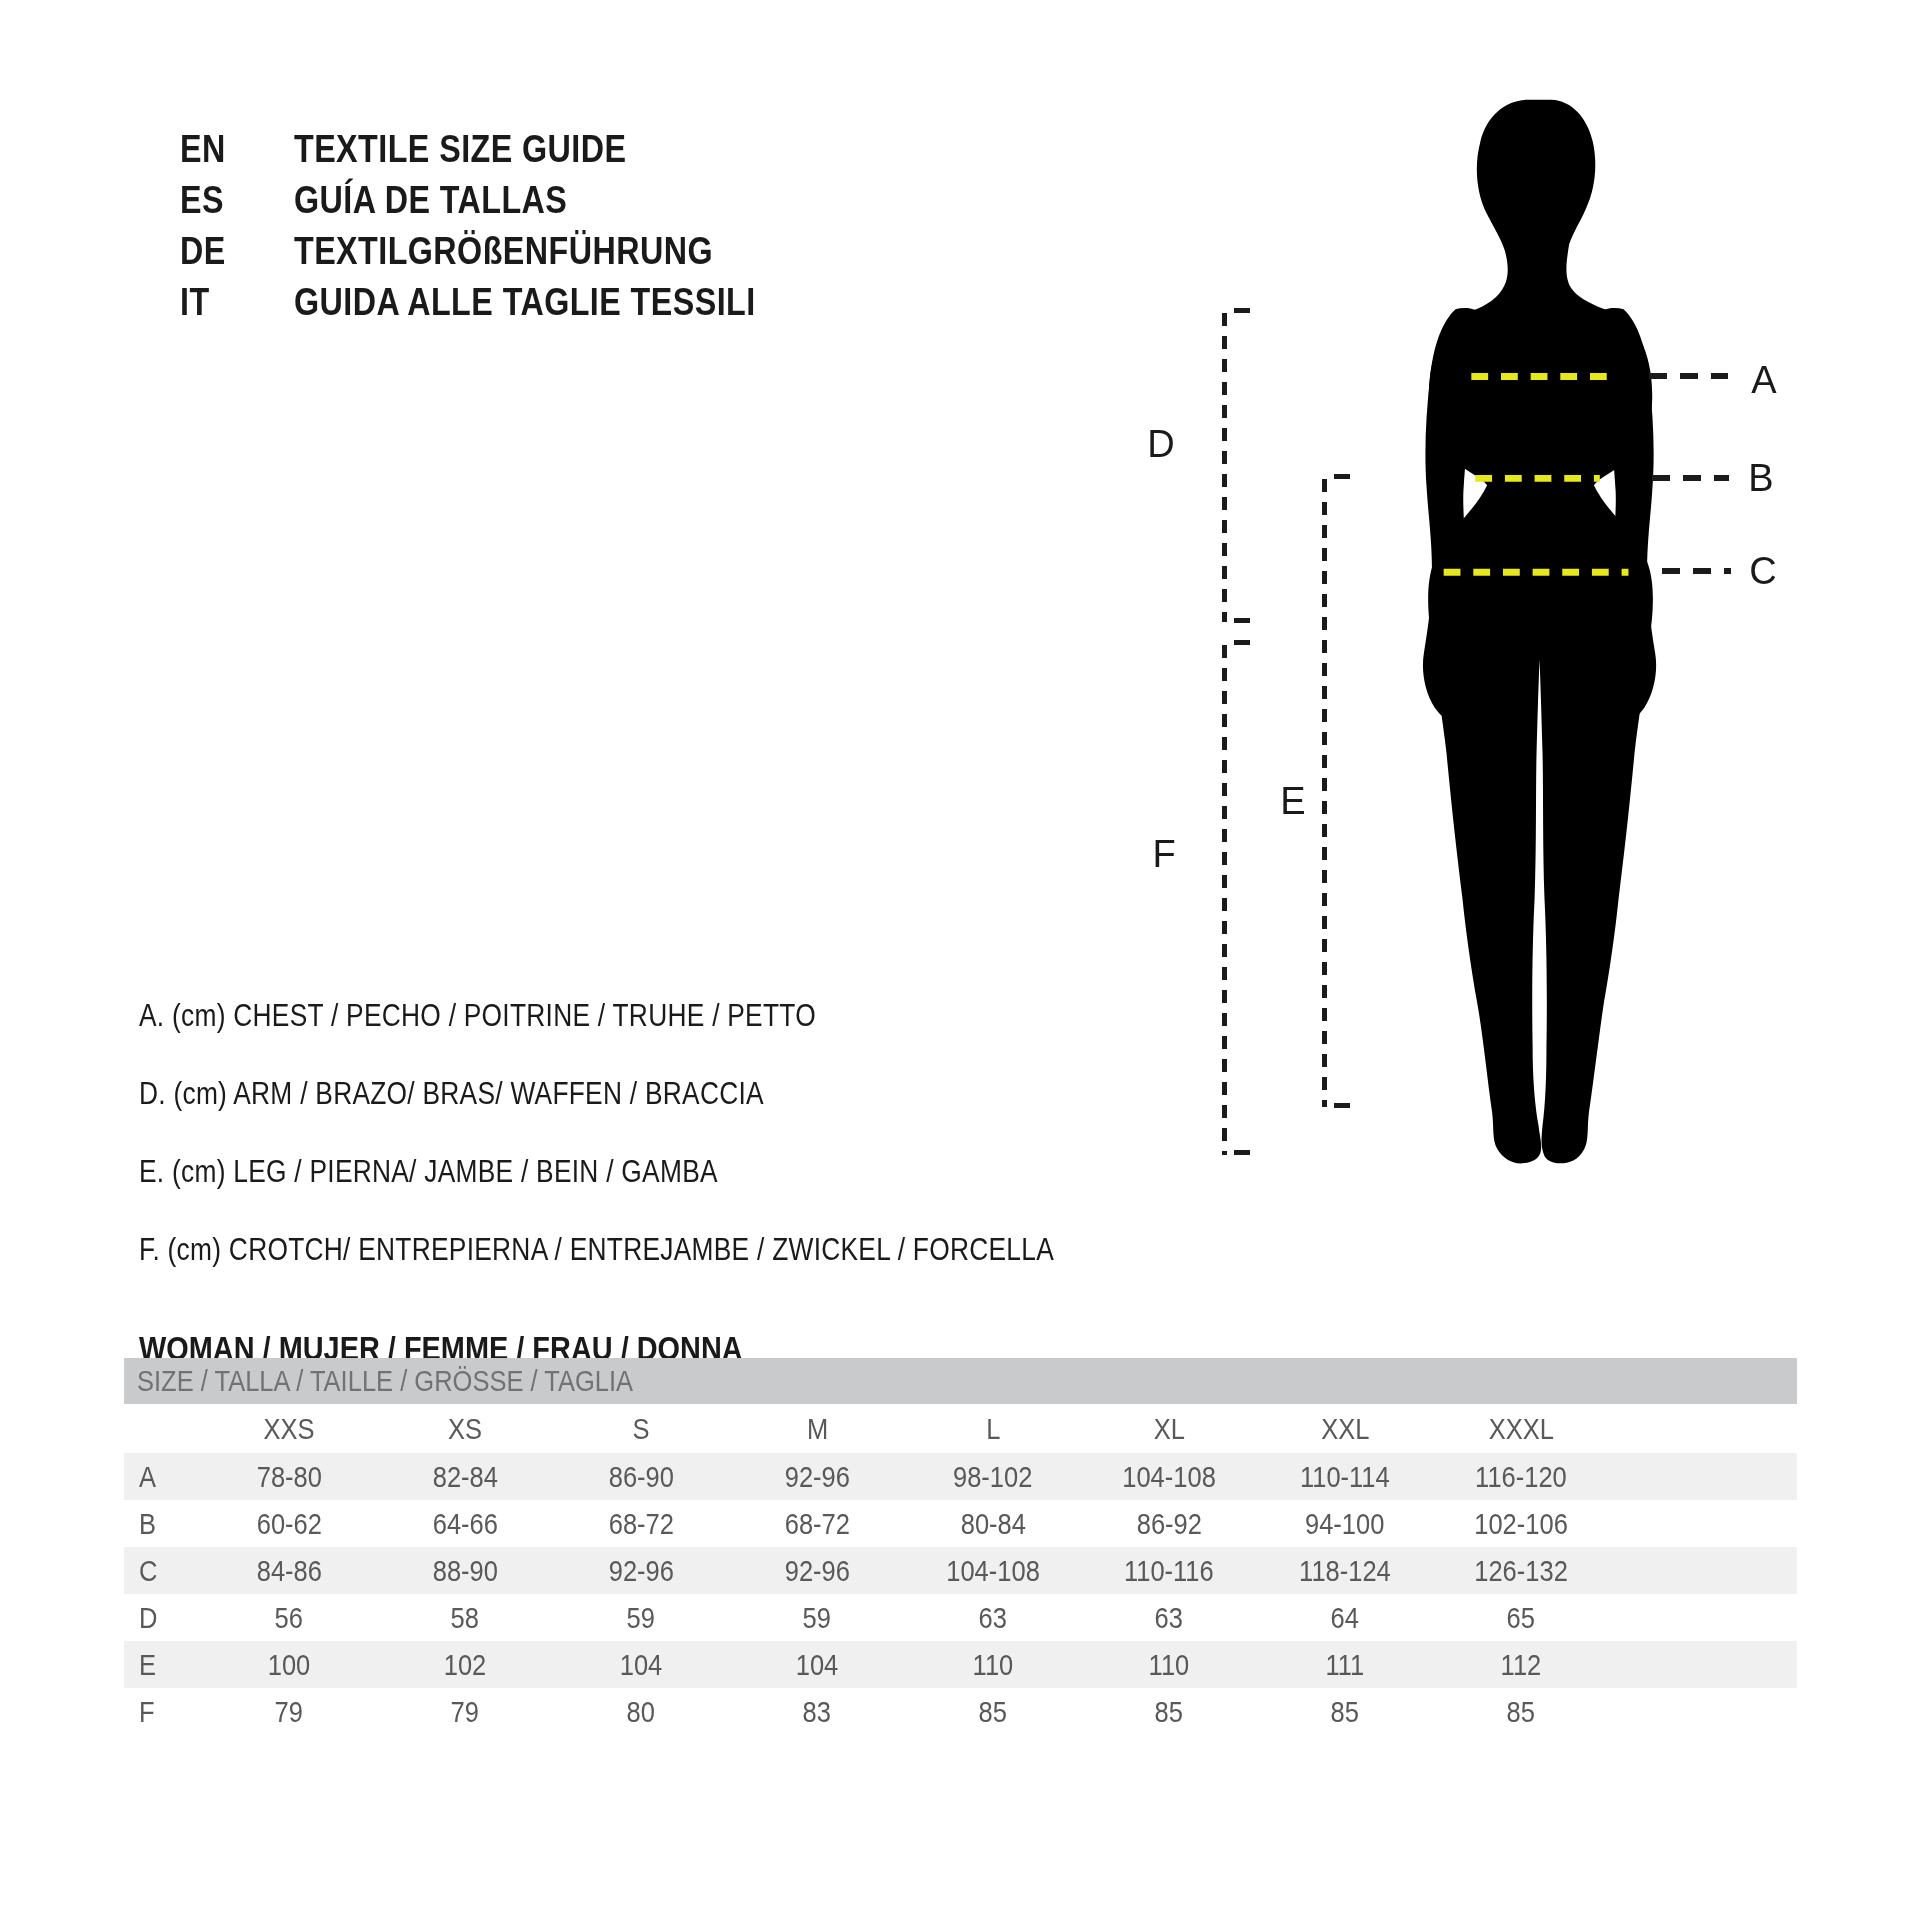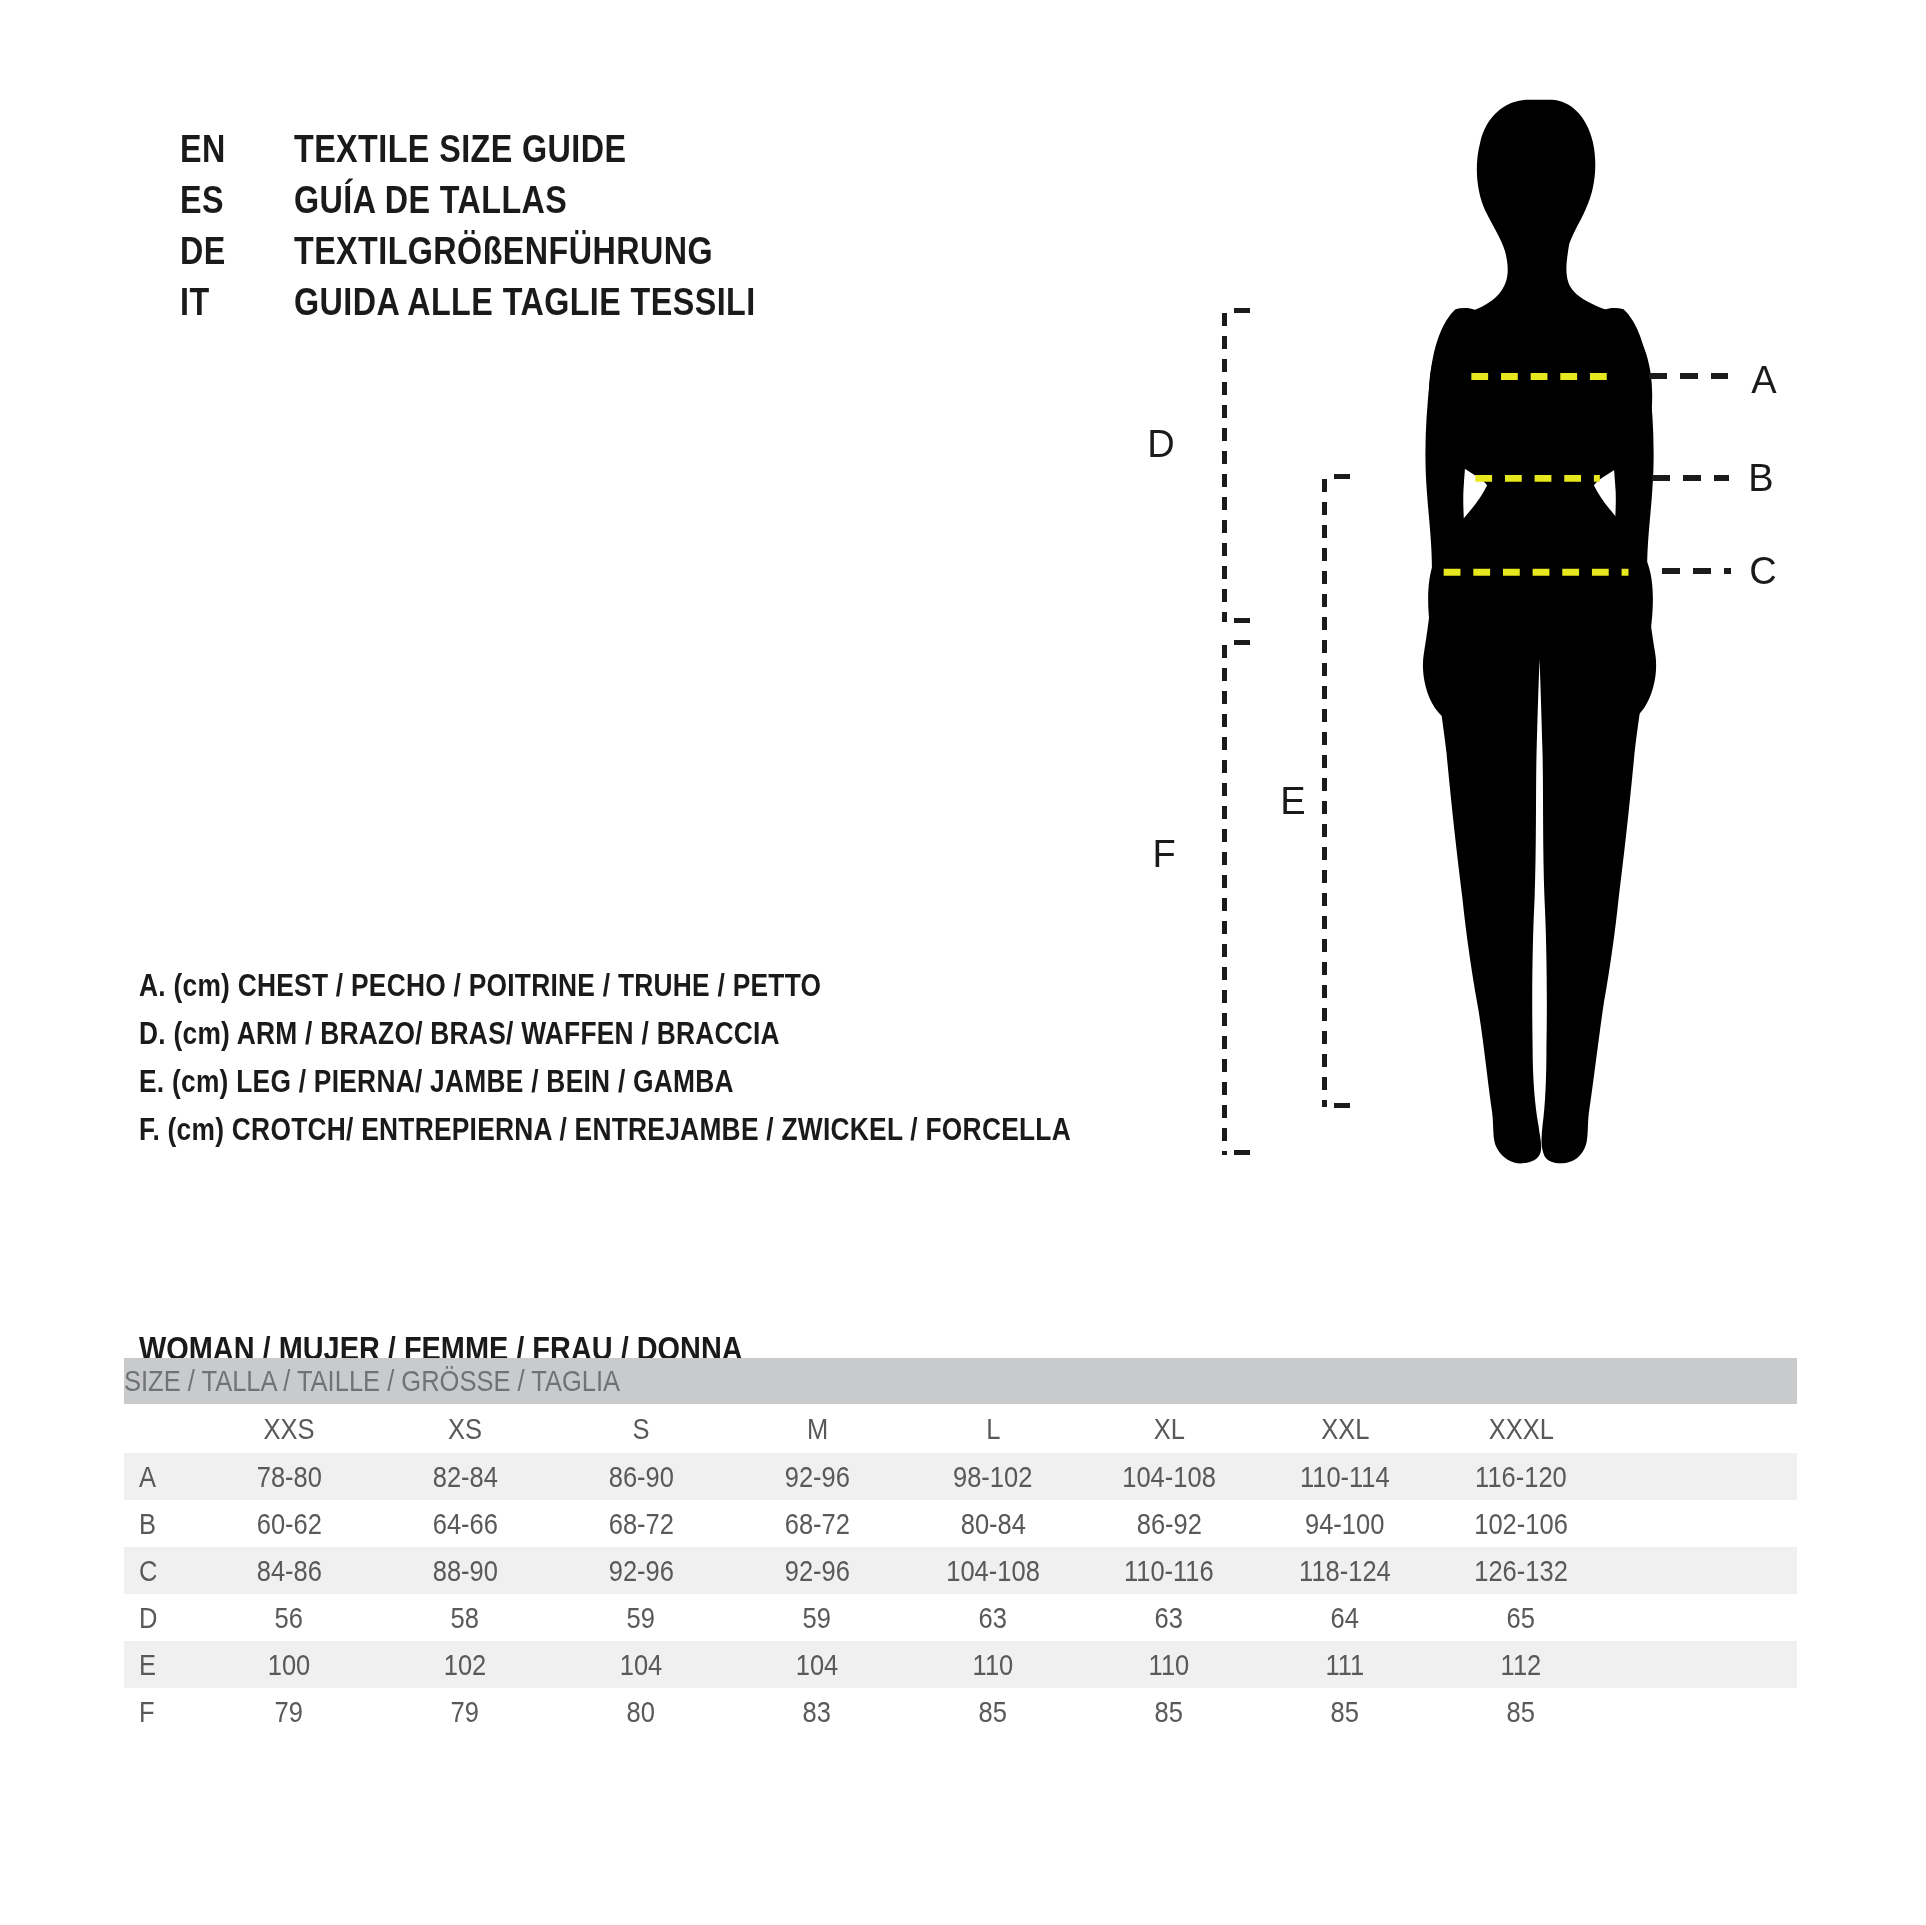--- a/index.html
+++ b/index.html
@@ -10,29 +10,29 @@
   .cond { display:inline-block; transform:scaleX(0.85); transform-origin:0 50%; white-space:nowrap; }
   .condc { display:inline-block; transform:scaleX(0.85); transform-origin:50% 50%; white-space:nowrap; }
 
   
   #language-list { position:absolute; left:141px; top:124px;margin-left:39px; }
   .lang-row { height:51px; line-height:51px; font-size:38px; font-weight:700; letter-spacing:0.5px; }
   .lang-code { display:inline-block; width:114px; vertical-align:top; }
 
   
   #measure-legend { position:absolute; left:139px; top:962px; }
-  .legend-row { height:48px; line-height:48px; font-size:31px; font-weight:700; letter-spacing:0.3px; }
+  .legend-row { height:48px; line-height:48px; font-size:31px; font-weight:400; letter-spacing:0.3px;margin-top:30px; }
 
   
   #woman-heading { position:absolute; left:139px; top:1287px; height:48px; line-height:48px;
     font-size:34px; font-weight:700;margin-top:37px; }
 
   
   #size-table { position:absolute; left:124px; top:1358px; width:1673px; }
-  #table-band { height:46px; background:var(--band); line-height:46px; padding-left:0; box-sizing:border-box;
+  #table-band { height:46px; background:var(--band); line-height:46px; padding-left:13px; box-sizing:border-box;
     font-size:30px; color:var(--band-text); font-weight:400; }
   .t-row { display:grid; grid-template-columns:77px repeat(8,176px) 1fr; height:47px; align-items:center;
     font-size:30px; color:var(--cell-text); }
   #size-row { height:49px; }
   .t-row .cell { text-align:center; }
   .t-row .rlabel { text-align:left; padding-left:15px; }
   .t-row.stripe { background:var(--stripe); }
 
   
   #figure-svg { position:absolute; left:1414px; top:99px; width:257px; height:1074px; }

